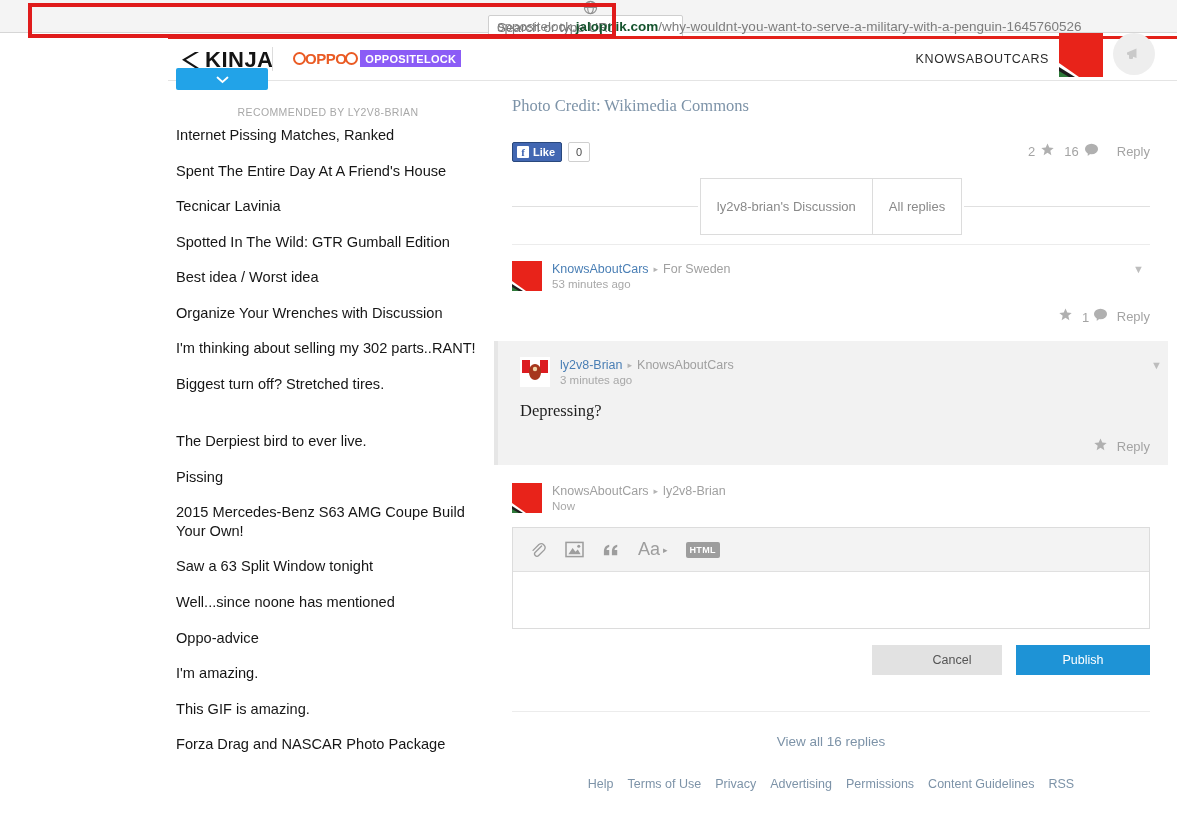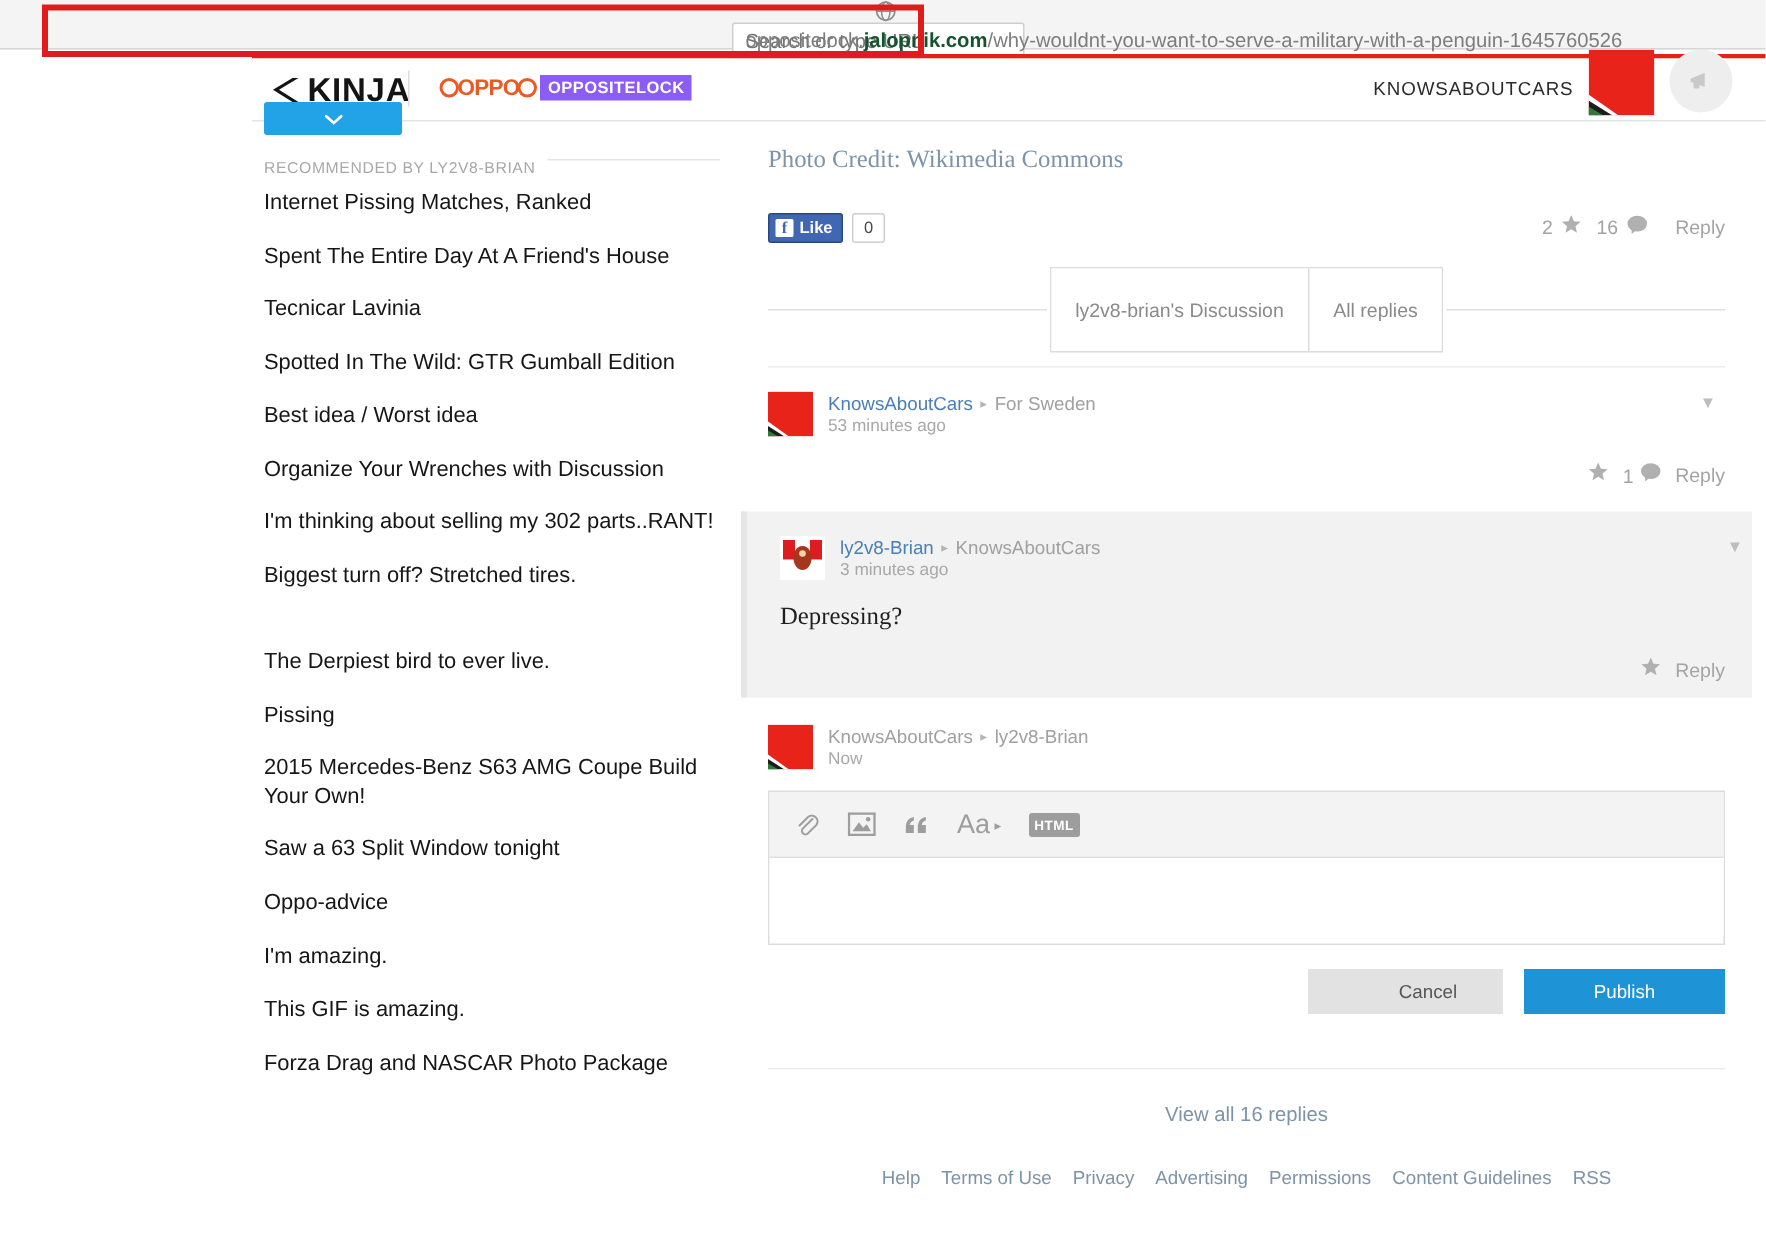--- a/index.html
+++ b/index.html
@@ -106,21 +106,21 @@
   #sidebar { position: absolute; left: 168px; top: 64px; width: 320px; }
   #expand-button {
     position: absolute; left: 8px; top: 4px;
     width: 92px; height: 22px; background: #22a3e8;
     border: none; border-radius: 2px;
     display: flex; align-items: center; justify-content: center;
     cursor: pointer;
   }
   #recommended-row {
     position: absolute; left: 8px; top: 42px; width: 304px;
-    display: flex; 
+    display: flex; align-items: center; flex-direction: column;
   }
   #recommended-label {
     font-size: 10.5px; letter-spacing: 0.4px; color: #a8a8a8;
     white-space: nowrap;
   }
   #recommended-rule { flex: 1; height: 1px; background: #e3e3e3; margin-left: 8px; }
   #sidebar-list {
     position: absolute; left: 8px; top: 62px; width: 312px;
     list-style: none; margin: 0; padding: 0;
   }
@@ -347,20 +347,21 @@
     <li>Tecnicar Lavinia</li>
     <li>Spotted In The Wild: GTR Gumball Edition</li>
     <li>Best idea / Worst idea</li>
     <li>Organize Your Wrenches with Discussion</li>
     <li>I'm thinking about selling my 302 parts..RANT!</li>
     <li class="gap-after">Biggest turn off? Stretched tires.</li>
     <li>The Derpiest bird to ever live.</li>
     <li>Pissing</li>
     <li>2015 Mercedes-Benz S63 AMG Coupe Build Your Own!</li>
     <li>Saw a 63 Split Window tonight</li>
+    <li>Well...since noone has mentioned</li>
     <li>Oppo-advice</li>
     <li>I'm amazing.</li>
     <li>This GIF is amazing.</li>
     <li>Forza Drag and NASCAR Photo Package</li>
   </ul>
 </div>
 
 <div id="main">
 
   <div id="photo-credit">Photo Credit: Wikimedia Commons</div>

